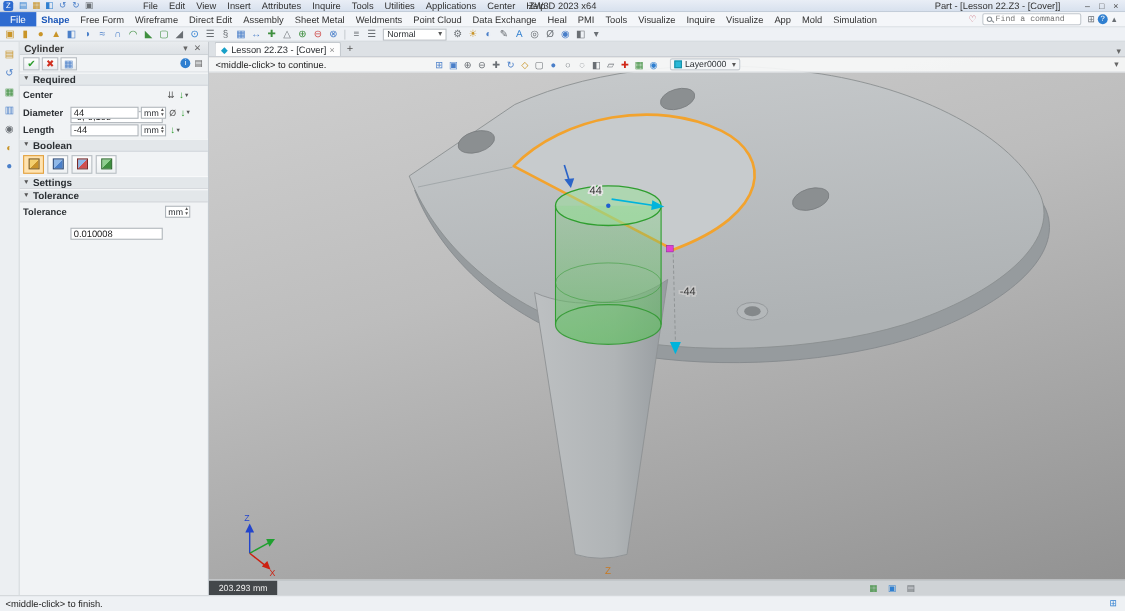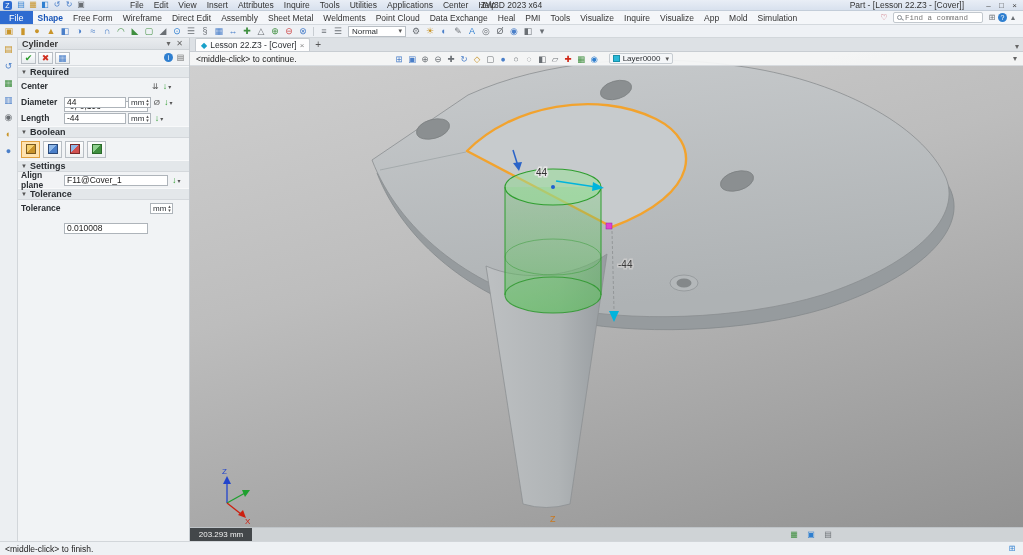--- a/index.html
+++ b/index.html
@@ -326,25 +326,20 @@
         </span>
       <span class="boolbtn">
           <span class="cube green"></span>
         </span>
     </div>
 
     <div class="dlg-sec">
       <span class="arr">▼</span>
       <span>Settings</span>
     </div>
-    <div class="dlg-row">
-      <span class="dlg-label">Align plane</span>
-      <span class="dlg-input w104">F11@Cover_1</span>
-      <span class="garrow"></span>
-    </div>
 
     <div class="dlg-sec">
       <span class="arr">▼</span>
       <span>Tolerance</span>
     </div>
     <div class="dlg-row">
       <span class="dlg-label">Tolerance</span>
       <span class="dlg-input w84">0.010008</span>
       <span class="unit">
         <span>mm</span>

